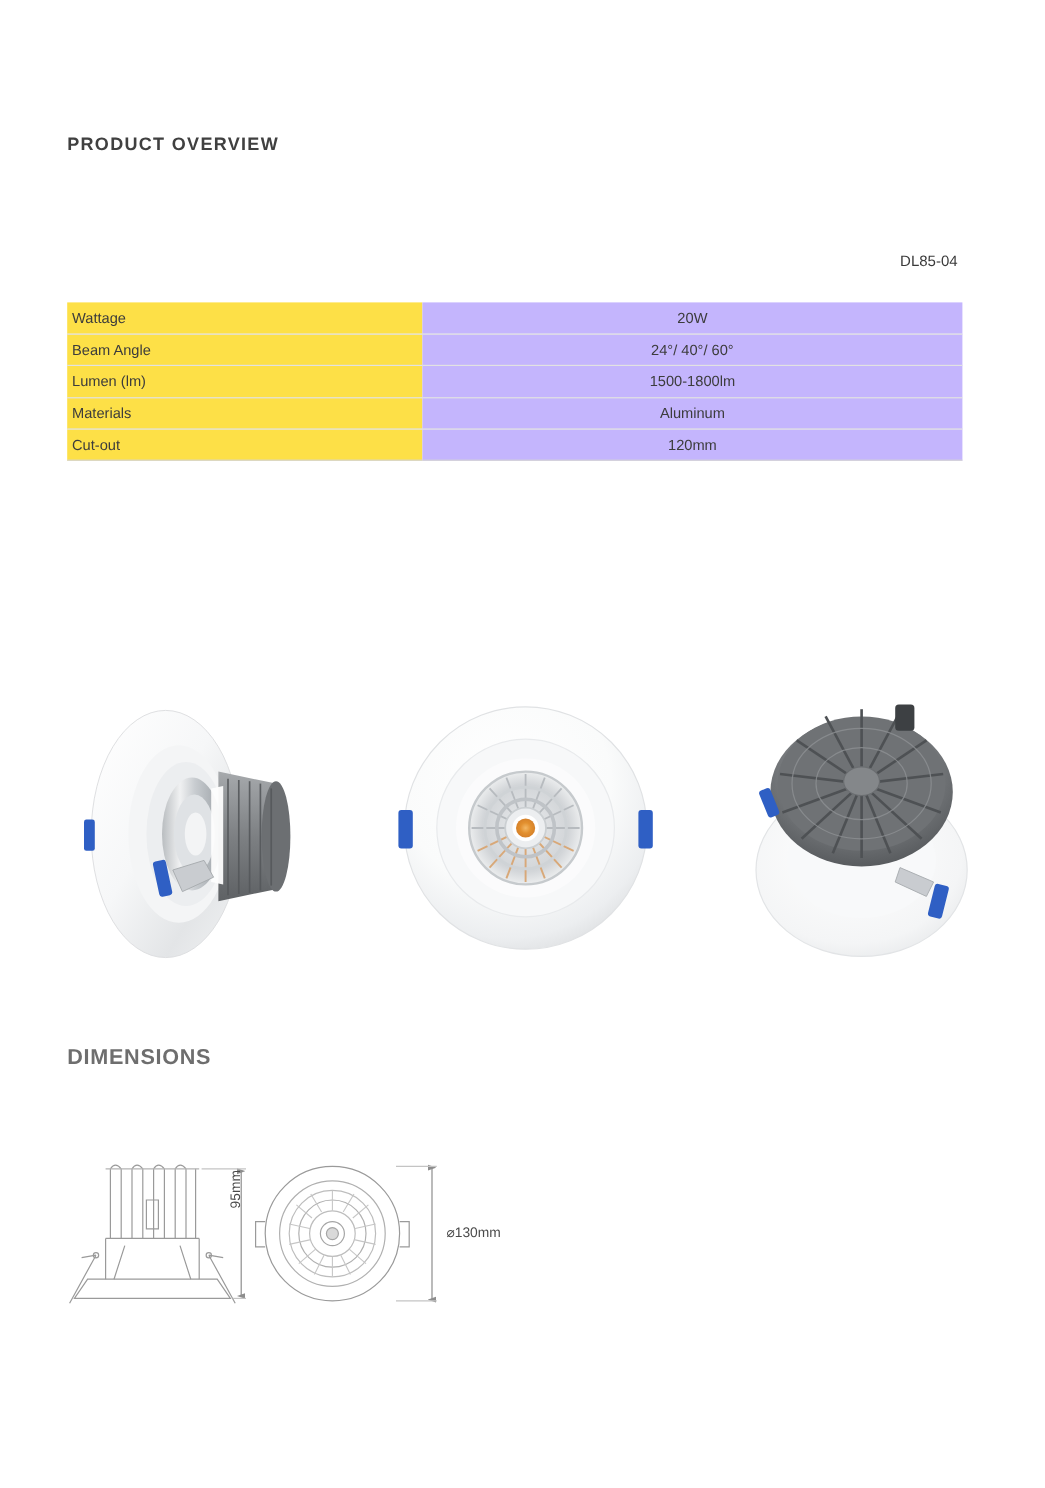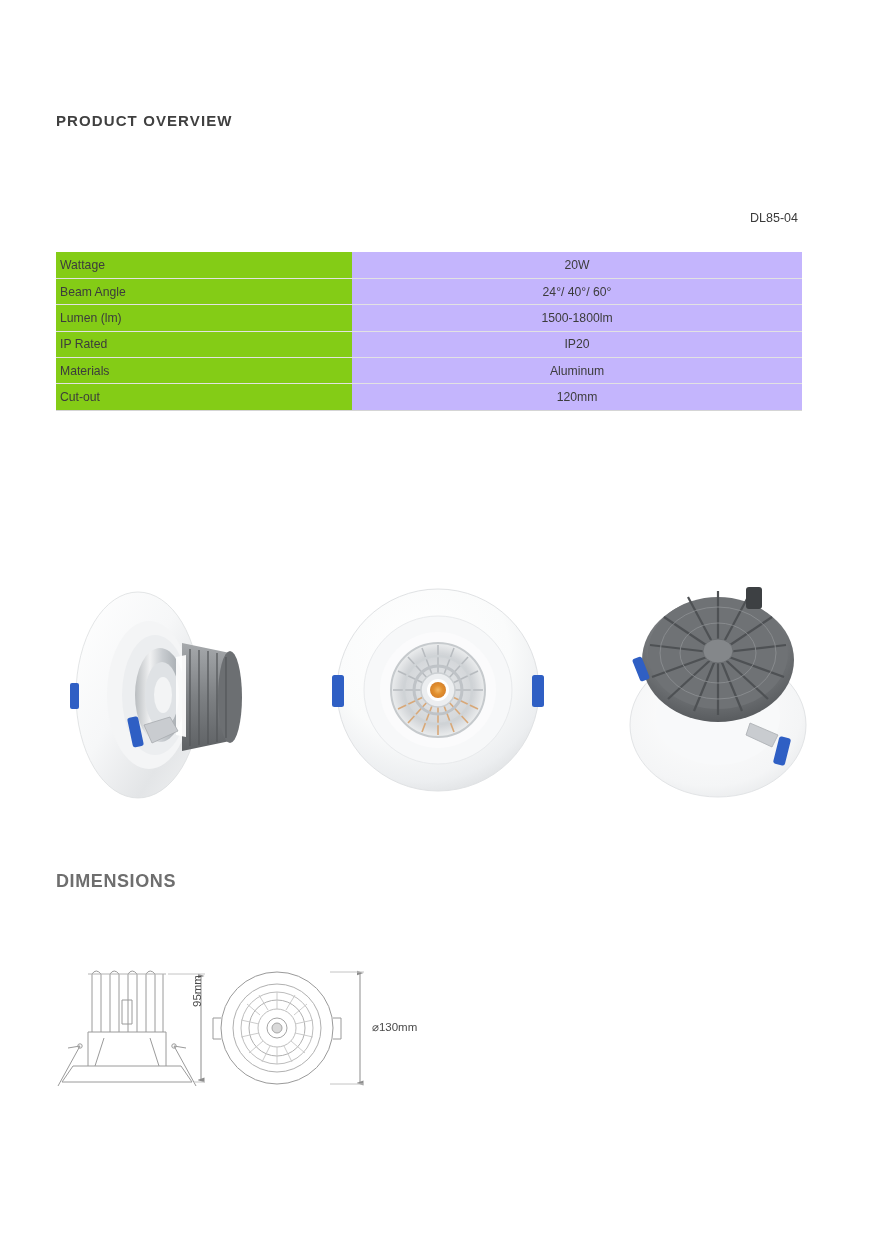--- a/index.html
+++ b/index.html
@@ -64,21 +64,21 @@
     padding: 0;
     font-size: 12.2px;
     color: #3c3c3c;
     vertical-align: middle;
   }
   .spec-table tr:last-child td {
     border-bottom: 1px solid #d5d5d5;
   }
   .spec-label {
     width: 292px;
-    background: #84cc16;
+    background: #fde047;
     padding-left: 4px !important;
     white-space: nowrap;
     margin-top: 12px;
   }
   .spec-value {
     width: 450px;
     background: #c4b5fd;
     text-align: center;
     white-space: nowrap;
   }
@@ -139,24 +139,20 @@
       <td class="spec-label">Wattage</td>
       <td class="spec-value">20W</td>
     </tr>
     <tr>
       <td class="spec-label">Beam Angle</td>
       <td class="spec-value">24°/ 40°/ 60°</td>
     </tr>
     <tr>
       <td class="spec-label">Lumen (lm)</td>
       <td class="spec-value">1500-1800lm</td>
-    </tr>
-    <tr>
-      <td class="spec-label">IP Rated</td>
-      <td class="spec-value">IP20</td>
     </tr>
     <tr>
       <td class="spec-label">Materials</td>
       <td class="spec-value">Aluminum</td>
     </tr>
     <tr>
       <td class="spec-label">Cut-out</td>
       <td class="spec-value">120mm</td>
     </tr>
   </tbody>

